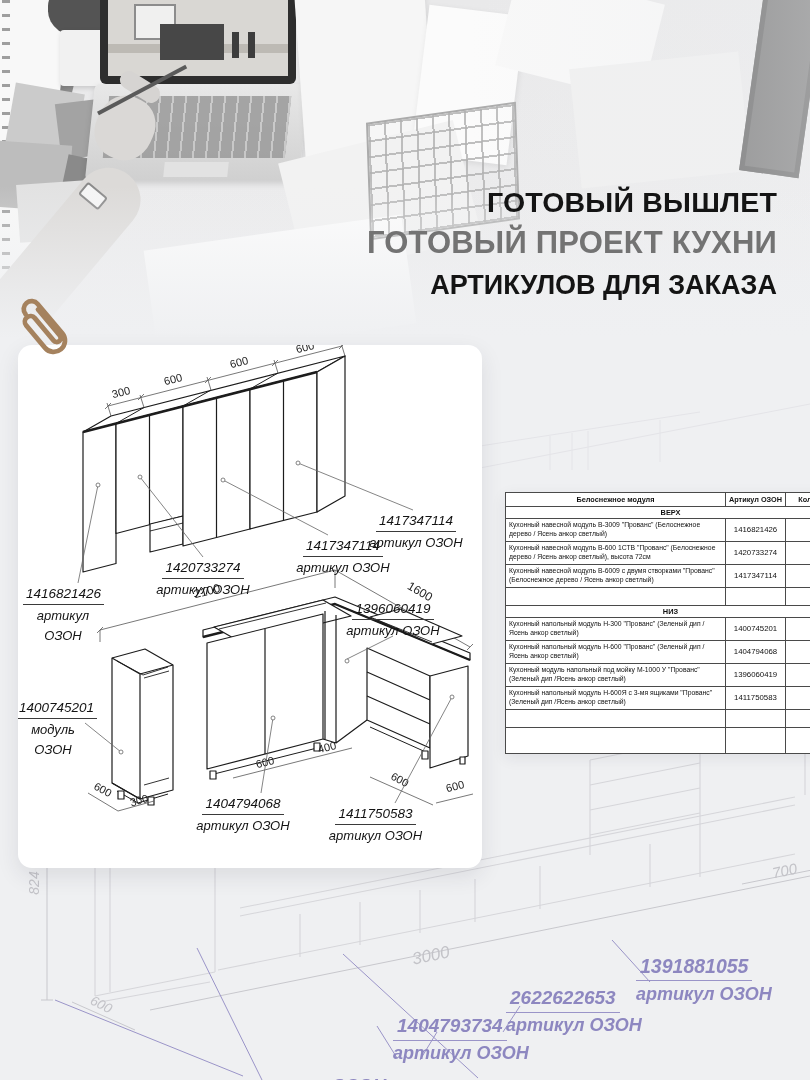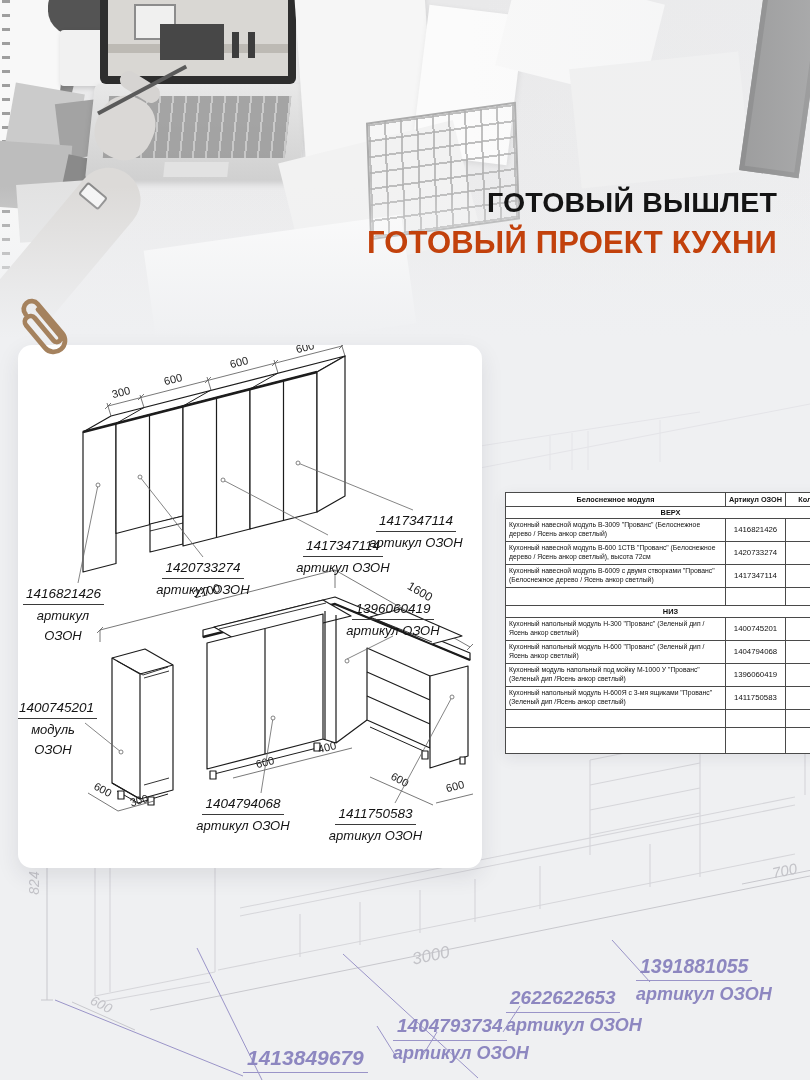--- a/index.html
+++ b/index.html
@@ -9,21 +9,21 @@
   
   .photo { position:absolute; left:0; top:0; width:810px; height:338px; background:linear-gradient(180deg,#e9e9ea,#ededee); overflow:hidden; }
   .photo .el { position:absolute; }
   .fade { position:absolute; inset:0; background:
       linear-gradient(180deg, rgba(239,240,242,0) 55%, rgba(239,240,242,.72) 86%, #eff0f2 100%),
       linear-gradient(90deg, rgba(239,240,242,0) 58%, rgba(239,240,242,.45) 100%); }
 
   
   .headline { position:absolute; right:33px; top:186px; text-align:right; color:#141414; font-weight:700; z-index:5; }
   .headline .l1 { font-size:28.5px; letter-spacing:.2px; }
-  .headline .l2 { font-size:31px; color:#c2410c; margin:6px 0 7px; letter-spacing:.2px; }
+  .headline .l2 { font-size:31px; color:#737373; margin:6px 0 7px; letter-spacing:.2px; }
   .headline .l3, .headline .l4 { font-size:27px; line-height:1.26; }
 
   
   .card { position:absolute; left:18px; top:345px; width:464px; height:523px; background:#fff; border-radius:14px;
           box-shadow:0 8px 22px rgba(40,40,60,.10); z-index:4; overflow:hidden; }
   .card svg { position:absolute; left:0; top:0; }
   .art-label { position:absolute; font-style:italic; color:#131313; text-align:center; line-height:1.25; z-index:2; }
   .art-label .num { display:inline-block; font-size:13.5px; font-weight:400; border-bottom:1.4px solid #3a3a3a; padding:0 3px 1px; }
   .art-label .cap { font-size:13px; }
   .clip-wrap { position:absolute; left:26px; top:291px; z-index:6; transform:rotate(-40deg); }
@@ -86,20 +86,21 @@
   <div class="el" style="left:290px;top:140px;width:180px;height:120px;background:#f2f2f2;transform:rotate(-14deg);"></div>
   <div class="el" style="left:150px;top:232px;width:260px;height:110px;background:#fcfcfc;transform:rotate(-8deg);"></div>
   <div class="el" style="left:368px;top:112px;width:150px;height:118px;border:2px solid #ababab;transform:skewY(-6deg) rotate(-2deg);background:repeating-linear-gradient(90deg,rgba(176,176,176,.8) 0 2px,transparent 2px 16px),repeating-linear-gradient(0deg,rgba(176,176,176,.8) 0 2px,transparent 2px 16px);"></div>
   <div class="el" style="left:752px;top:-15px;width:60px;height:190px;background:#6f6f6f;border:5px solid #5a5a5a;transform:rotate(8deg);"></div>
   <div class="fade"></div>
 </div>
 
 <div class="headline">
   <div class="l1">ГОТОВЫЙ ВЫШЛЕТ</div>
   <div class="l2">ГОТОВЫЙ ПРОЕКТ КУХНИ</div>
+  <div class="l4">АРТИКУЛОВ ДЛЯ ЗАКАЗА</div>
 </div>
 
 <svg class="bg-svg" width="810" height="1080" viewBox="0 0 810 1080">
   <g stroke="#e4e4e8" stroke-width="1" fill="none">
     <path d="M480 468 L810 404 M480 446 L700 412 M550 436 L550 470 M572 433 L572 470 M588 431 L588 470 M660 420 L660 462"></path>
   </g>
   <g stroke="#d6d6da" stroke-width="1.1" fill="none">
     <path d="M95 800 L95 996 M215 800 L215 972 M95 996 L215 972 M100 1002 L210 982 M110 800 L110 992"></path>
     <path d="M218 970 L795 854 M240 908 L795 797 M240 916 L795 805"></path>
     <path d="M300 914 L300 957 M360 902 L360 945 M420 890 L420 933 M475 879 L475 922 M540 866 L540 909 M650 844 L650 887 M700 834 L700 877"></path>
@@ -115,21 +116,21 @@
     <path d="M420 1060 L437 1032 M377 1026 L397 1058 M503 1032 L520 1006 M612 940 L650 982"></path>
   </g>
 </svg>
 
 <div class="dim-gray" style="left:22px;top:875px;font-size:14px;transform:rotate(-90deg);">824</div>
 <div class="dim-gray" style="left:90px;top:997px;font-size:13.5px;transform:rotate(27deg);">600</div>
 <div class="dim-gray" style="left:412px;top:946px;font-size:17px;transform:rotate(-12deg);">3000</div>
 <div class="dim-gray" style="left:772px;top:862px;font-size:15px;transform:rotate(-12deg);">700</div>
 
 <div class="sk-label" style="left:243px;top:1044px;width:175px;font-size:21px;">
-  <span class="num">1413849679</span><br>
+  <br>
   <span class="cap" style="font-size:19px;">артикул ОЗОН</span>
 </div>
 <div class="sk-label" style="left:393px;top:1014px;width:152px;font-size:19px;">
   <span class="num">1404793734</span><br>
   <span class="cap" style="font-size:18px;">артикул ОЗОН</span>
 </div>
 <div class="sk-label" style="left:506px;top:986px;width:152px;font-size:19px;">
   <span class="num">2622622653</span><br>
   <span class="cap" style="font-size:18px;">артикул ОЗОН</span>
 </div>

